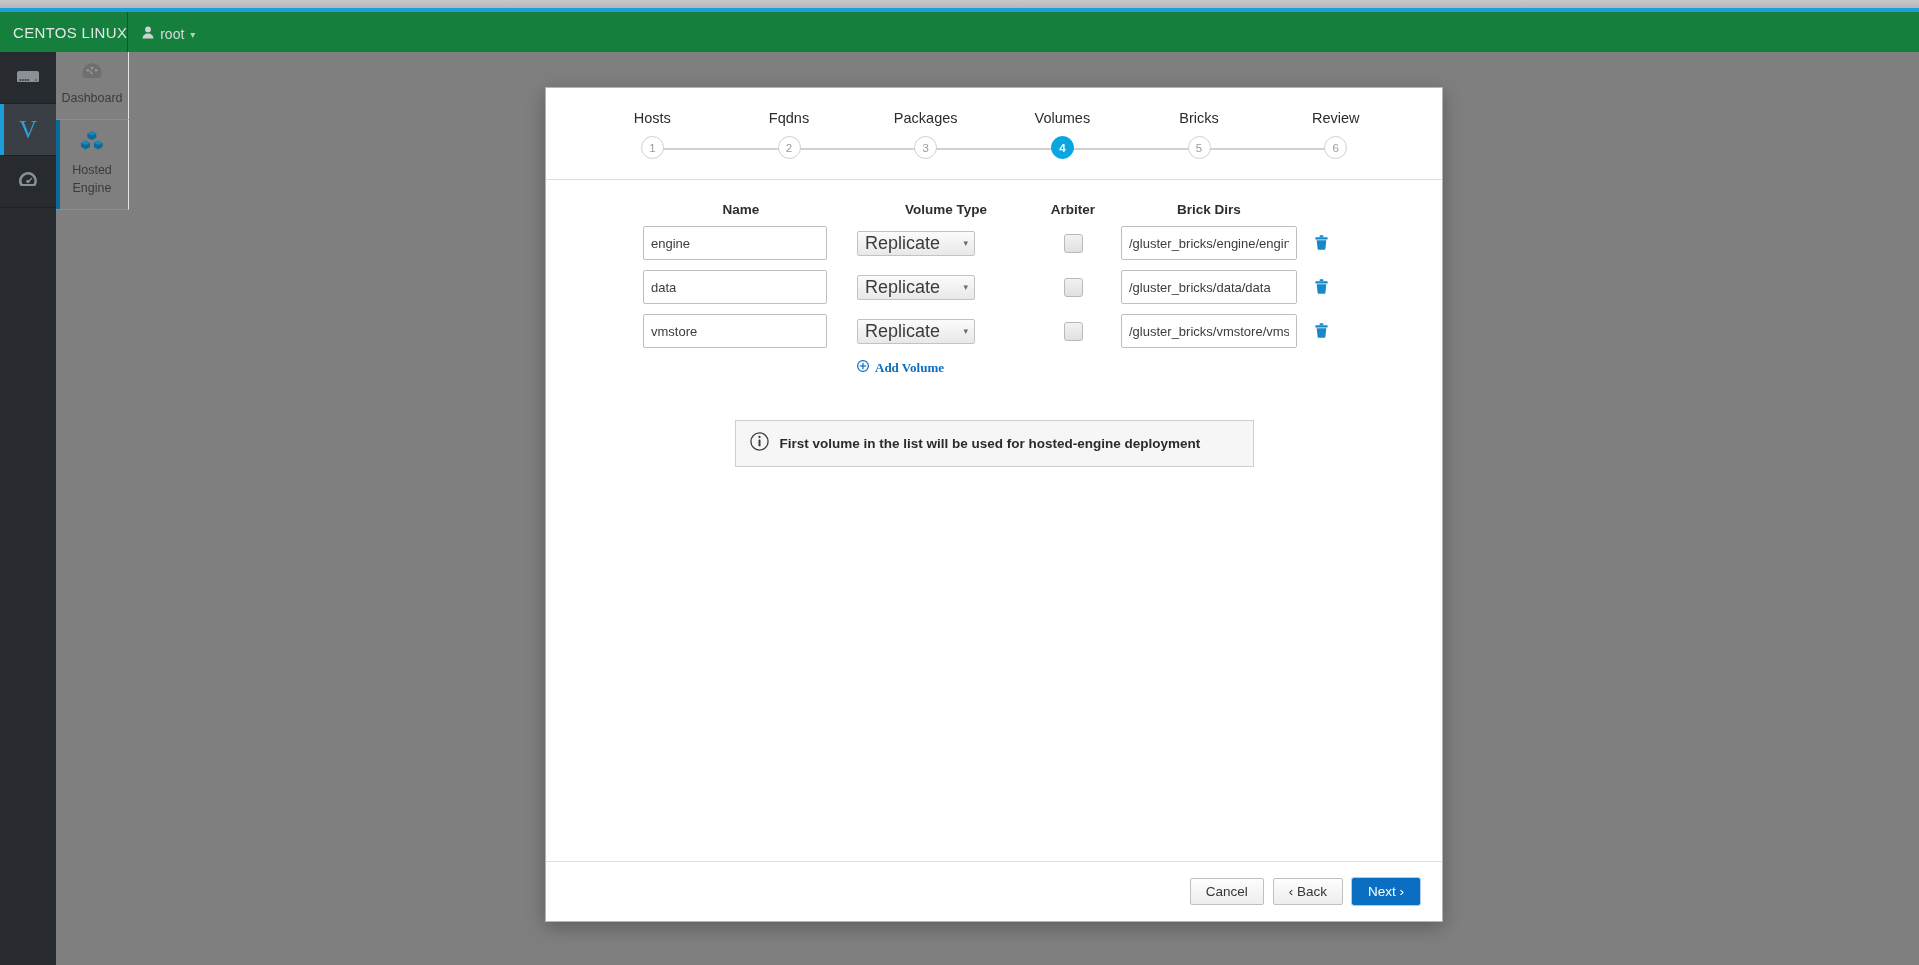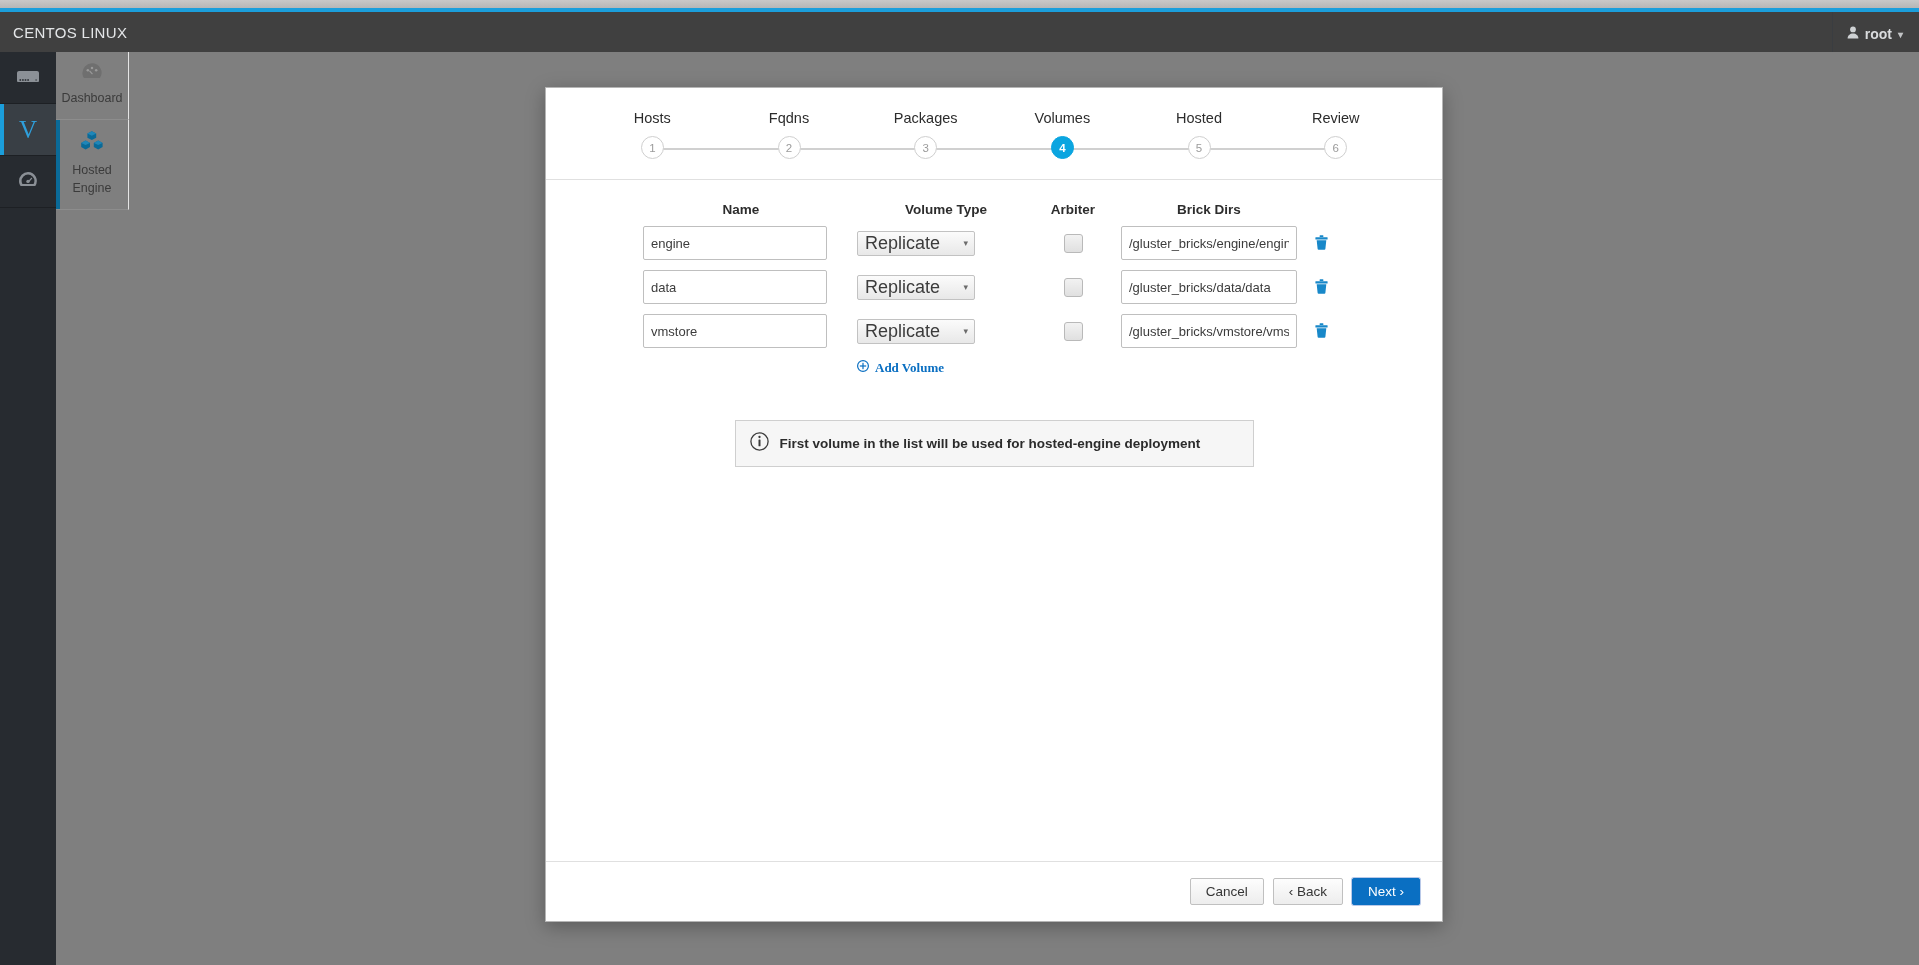--- a/index.html
+++ b/index.html
@@ -16,34 +16,33 @@
     background: linear-gradient(#c8c8c8, #b6b6b6);
   }
   .browser-accent {
     position: absolute; top: 8px; left: 0; width: 1919px; height: 4px;
     background: #1b9edb;
   }
 
   
   .topbar {
     position: absolute; top: 12px; left: 0; width: 1919px; height: 40px;
-    background: #404040;
-    display: flex; align-items: center; justify-content: space-between;
+    background: #15803d;
+    display: flex; align-items: center; justify-content: flex-start;
   }
   .brand {
     color: #e4e6e8; font-size: 15px; letter-spacing: .3px;
     padding-left: 13px; white-space: nowrap;
   }
   .user-menu {
     display: flex; align-items: center; gap: 6px;
     color: #d9dbdd; font-size: 14px;
     height: 40px; padding: 4px 16px 0 14px;
     border-left: 1px solid #3a3d41;
     cursor: pointer;
-    font-weight: bold;
   }
   .user-menu .caret { font-size: 10px; opacity: .85; }
 
   
   .rail {
     position: absolute; top: 52px; left: 0; width: 56px; height: 913px;
     background: #272b30;
   }
   .rail-item {
     position: relative; width: 56px; height: 52px;
@@ -303,21 +302,21 @@
 
 <div class="modal">
 
 
   <div class="wizard">
     <div class="wizard-labels">
       <div>Hosts</div>
       <div>Fqdns</div>
       <div>Packages</div>
       <div>Volumes</div>
-      <div>Hosted</div>
+      <div>Bricks</div>
       <div>Review</div>
     </div>
     <div class="wizard-circles">
       <div><span class="step-circle">1</span></div>
       <div><span class="step-circle">2</span></div>
       <div><span class="step-circle">3</span></div>
       <div><span class="step-circle active">4</span></div>
       <div><span class="step-circle">5</span></div>
       <div><span class="step-circle">6</span></div>
     </div>

